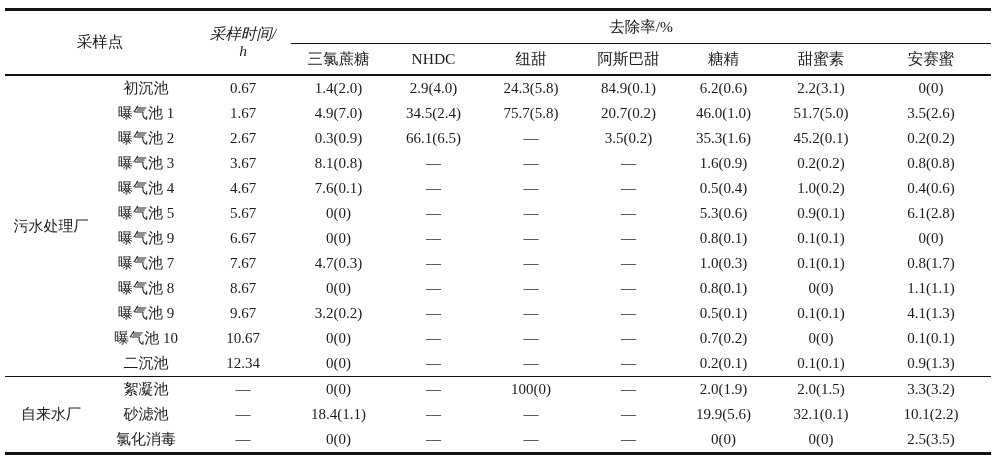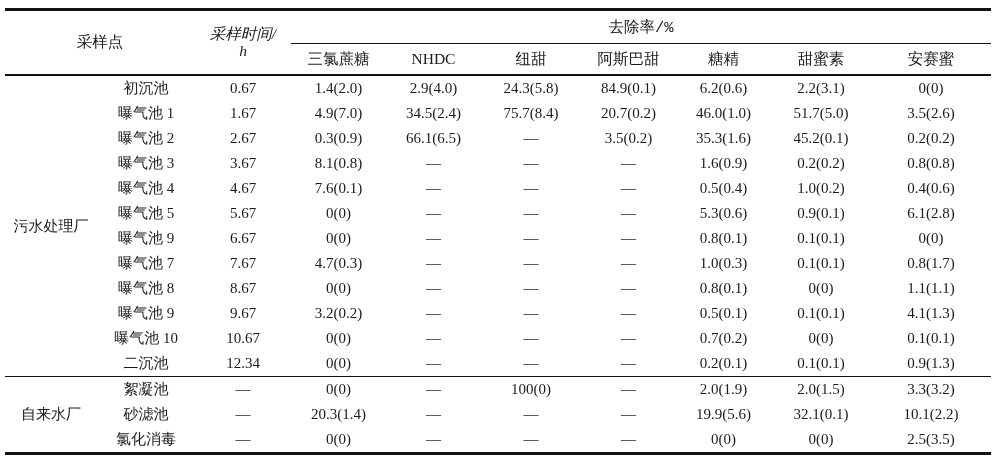--- a/index.html
+++ b/index.html
@@ -37,21 +37,21 @@
     vertical-align: middle;
     font-weight: normal;
     font-size: 15px;
     padding: 0;
     white-space: nowrap;
   }
   thead th { font-size: 15.5px; }
   thead { border-bottom: 2px solid #111; }
   tr.head-top th { height: 32px; }
   tr.head-sub th { height: 30px; }
-  th.removal-span { border-bottom: 1px solid #111; font-family: Liberation Mono, monospace; }
+  th.removal-span { border-bottom: 1px solid #111; }
   tbody td { height: 25px; }
   tr.first-of-group td { border-top: 1.5px solid #111; }
   .two-line { line-height: 1.15; display: inline-block; font-style: italic; }
 </style>
 </head>
 <body>
 
 <div class="table-wrap">
   <table>
     <colgroup>
@@ -98,21 +98,21 @@
           <td>84.9(0.1)</td>
           <td>6.2(0.6)</td>
           <td>2.2(3.1)</td>
           <td>0(0)</td>
         </tr>
         <tr>
           <td>曝气池 1</td>
           <td>1.67</td>
           <td>4.9(7.0)</td>
           <td>34.5(2.4)</td>
-          <td>75.7(8.4)</td>
+          <td>75.7(5.8)</td>
           <td>20.7(0.2)</td>
           <td>46.0(1.0)</td>
           <td>51.7(5.0)</td>
           <td>3.5(2.6)</td>
         </tr>
         <tr>
           <td>曝气池 2</td>
           <td>2.67</td>
           <td>0.3(0.9)</td>
           <td>66.1(6.5)</td>
@@ -229,21 +229,21 @@
           <td>—</td>
           <td>100(0)</td>
           <td>—</td>
           <td>2.0(1.9)</td>
           <td>2.0(1.5)</td>
           <td>3.3(3.2)</td>
         </tr>
         <tr>
           <td>砂滤池</td>
           <td>—</td>
-          <td>20.3(1.4)</td>
+          <td>18.4(1.1)</td>
           <td>—</td>
           <td>—</td>
           <td>—</td>
           <td>19.9(5.6)</td>
           <td>32.1(0.1)</td>
           <td>10.1(2.2)</td>
         </tr>
         <tr>
           <td>氯化消毒</td>
           <td>—</td>

